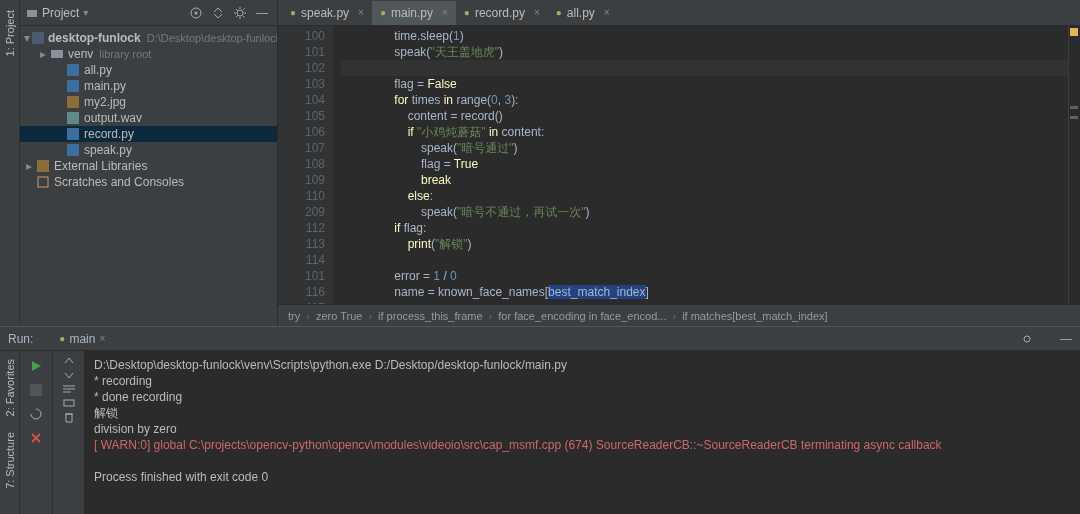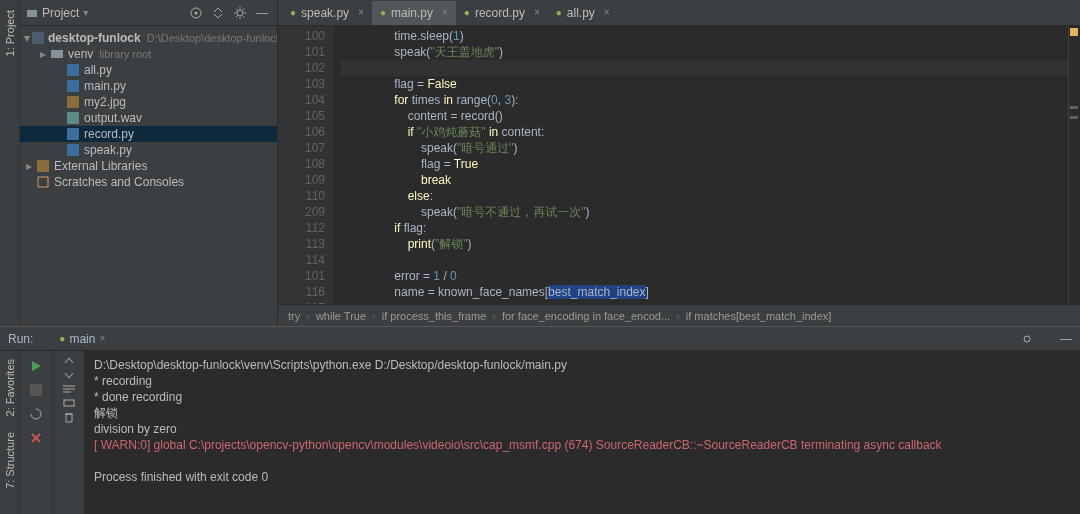--- a/index.html
+++ b/index.html
@@ -243,21 +243,21 @@
         <div class="code" id="code"><div class="cline">                time.sleep(<span class="num">1</span>)</div><div class="cline">                speak(<span class="str">"天王盖地虎"</span>)</div><div class="cline current">                </div><div class="cline">                flag = <span class="kw">False</span></div><div class="cline">                <span class="kw">for</span> times <span class="kw">in</span> range(<span class="num">0</span>, <span class="num">3</span>):</div><div class="cline">                    content = record()</div><div class="cline">                    <span class="kw">if</span> <span class="str">"小鸡炖蘑菇"</span> <span class="kw">in</span> content:</div><div class="cline">                        speak(<span class="str">"暗号通过"</span>)</div><div class="cline">                        flag = <span class="kw">True</span></div><div class="cline">                        <span class="kw">break</span></div><div class="cline">                    <span class="kw">else</span>:</div><div class="cline">                        speak(<span class="str">"暗号不通过，再试一次"</span>)</div><div class="cline">                <span class="kw">if</span> flag:</div><div class="cline">                    <span class="kw">print</span>(<span class="str">"解锁"</span>)</div><div class="cline">                </div><div class="cline">                error = <span class="num">1</span> / <span class="num">0</span></div><div class="cline">                name = known_face_names[<span class="hi">best_match_index</span>]</div><div class="cline">                </div></div>
         <div class="rmargin">
           <div class="warn"></div>
           <div class="mark" style="top:80px"></div>
           <div class="mark" style="top:90px"></div>
         </div>
       </div>
       <div class="breadcrumb" id="breadcrumb">
           <span>try</span>
           <span class="sep">›</span>
-          <span>while True</span>
+          <span>zero True</span>
           <span class="sep">›</span>
           <span>if process_this_frame</span>
           <span class="sep">›</span>
           <span>for face_encoding in face_encod...</span>
           <span class="sep">›</span>
           <span>if matches[best_match_index]</span>
         </div>
     </div>
 
   </div>

